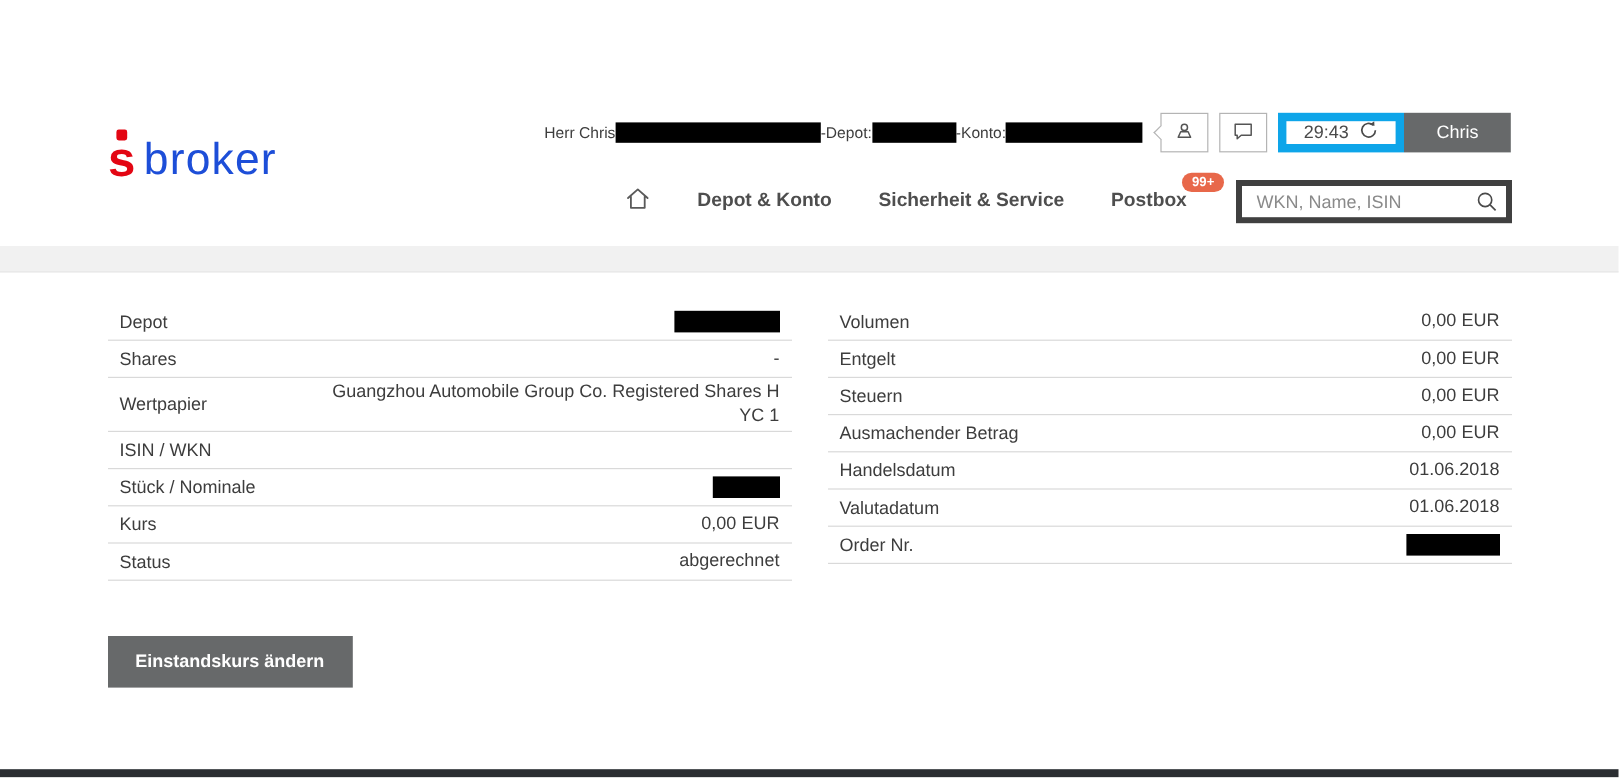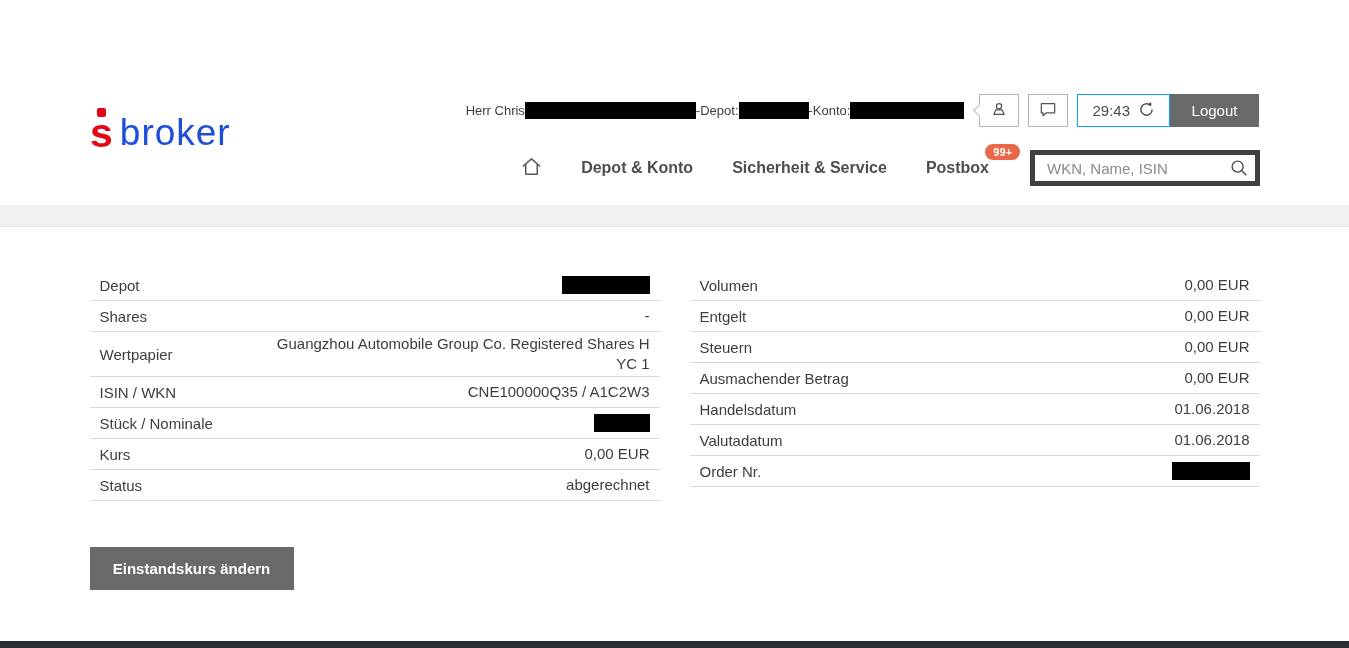--- a/index.html
+++ b/index.html
@@ -17,36 +17,36 @@
 
   .user-bar { position:absolute; top:94px; right:90px; height:33px; display:flex; align-items:center; font-size:13px; color:#3d3d3d; white-space:nowrap; }
   .user-bar .txt { margin:0 0; }
   .redact { display:inline-block; background:#000; height:17px; vertical-align:middle; }
   .rw-name  { width:171px; }
   .rw-depot { width:70px; }
   .rw-konto { width:114px; margin-right:6px; }
 
   .icon-box { width:40px; height:33px; border:1px solid #b4b4b4; background:#fff; display:flex; align-items:center; justify-content:center; margin-left:9px; cursor:pointer; position:relative; }
   .callout::before { content:""; position:absolute; left:-5px; top:11px; width:8px; height:8px; background:#fff; border-left:1px solid #b4b4b4; border-bottom:1px solid #b4b4b4; transform:rotate(45deg); }
-  .timer-box { height:33px; border:1px solid #0ea5e9; background:#fff; display:flex; align-items:center; padding:0 14px; margin-left:9px; font-size:15px; color:#4a4a4a; gap:8px; }
+  .timer-box { height:33px; border:7px solid #0ea5e9; background:#fff; display:flex; align-items:center; padding:0 14px; margin-left:9px; font-size:15px; color:#4a4a4a; gap:8px; }
   .logout-btn { height:33px; width:89px; border:none; background:#67696a; color:#fff; font-size:15px; font-family:inherit; cursor:pointer; }
 
   .nav-bar { position:absolute; top:150px; right:89px; display:flex; align-items:center; }
   .nav-home { margin-right:38px; display:flex; align-items:center; cursor:pointer; }
   .nav-item { font-size:16px; font-weight:700; color:#4e4e4e; margin-right:39px; cursor:pointer; position:relative; }
   .badge { position:absolute; top:-15px; right:-31px; background:#e8684a; color:#fff; font-size:11px; font-weight:700; padding:2px 8px; border-radius:9px; line-height:12px;margin-left:48px; }
   .search-box { position:relative; width:230px; height:36px; margin-left:2px; }
   .search-box input { width:100%; height:100%; border:5px solid #404040; padding:0 38px 0 12px; font-size:15px; color:#4a4a4a; font-family:inherit; outline:none; }
   .search-box input::placeholder { color:#8a8a8a; }
   .search-icon { position:absolute; right:10px; top:7px; cursor:pointer; }
 
   .gray-band { width:100%; height:22px; background:#f1f1f1; border-bottom:1px solid #e6e6e6; }
 
   
-  .container { width:1170px; margin:17px auto; }
+  .container { width:1170px; margin:0 auto; }
   main.container { padding-top:26px; }
   .details { display:flex; gap:30px; align-items:flex-start; }
   .col { width:570px; }
   .detail-row { display:flex; justify-content:space-between; align-items:center; min-height:31px; border-bottom:1px solid #d9d9d9; padding:2px 10px; font-size:15px; }
   .row-label { color:#3d3d3d; }
   .row-value { color:#3d3d3d; text-align:right; max-width:380px; line-height:20px; display:flex; justify-content:flex-end; align-items:center; }
   .row-redact { display:inline-block; background:#000; height:18px; }
 
   .actions-row { margin-top:46px; display:flex; justify-content:space-between; align-items:center; }
   .back-btn { width:104px; height:43px; background:#fff; border:1px solid #8c8c8c; color:#555; font-size:15px; font-family:inherit; cursor:pointer; }
@@ -93,21 +93,21 @@
       </div>
       <div class="timer-box">
         <span>29:43</span>
         <span>
           <svg width="17" height="17" viewBox="0 0 24 24">
               <path d="M20 12 a8 8 0 1 1 -2.6 -5.9" fill="none" stroke="#4a4a4a" stroke-width="2"></path>
               <path d="M18.6 1.5 L18.9 7.2 L13.5 5.4 Z" fill="#4a4a4a"></path>
             </svg>
         </span>
       </div>
-      <button class="logout-btn">Logout</button>
+      <button class="logout-btn">Chris</button>
     </div>
 
     <nav class="nav-bar">
       <span class="nav-home">
         <span>
           <svg width="23" height="23" viewBox="0 0 24 24">
               <path d="M3.5 11.5 L12 4 L20.5 11.5 M6 10 V20 H18 V10" fill="none" stroke="#5a5a5a" stroke-width="1.6" stroke-linejoin="round" stroke-linecap="round"></path>
             </svg>
         </span>
       </span>
@@ -144,21 +144,20 @@
           <div class="detail-row">
             <span class="row-label">Shares</span>
             <span class="row-value">-</span>
           </div>
           <div class="detail-row">
             <span class="row-label">Wertpapier</span>
             <span class="row-value">Guangzhou Automobile Group Co. Registered Shares H YC 1</span>
           </div>
           <div class="detail-row">
             <span class="row-label">ISIN / WKN</span>
-            <span class="row-value">CNE100000Q35 / A1C2W3</span>
           </div>
           <div class="detail-row">
             <span class="row-label">Stück / Nominale</span>
             <span class="row-value">
               <span class="row-redact" style="width: 56px;"></span>
             </span>
           </div>
           <div class="detail-row">
             <span class="row-label">Kurs</span>
             <span class="row-value">0,00 EUR</span>

